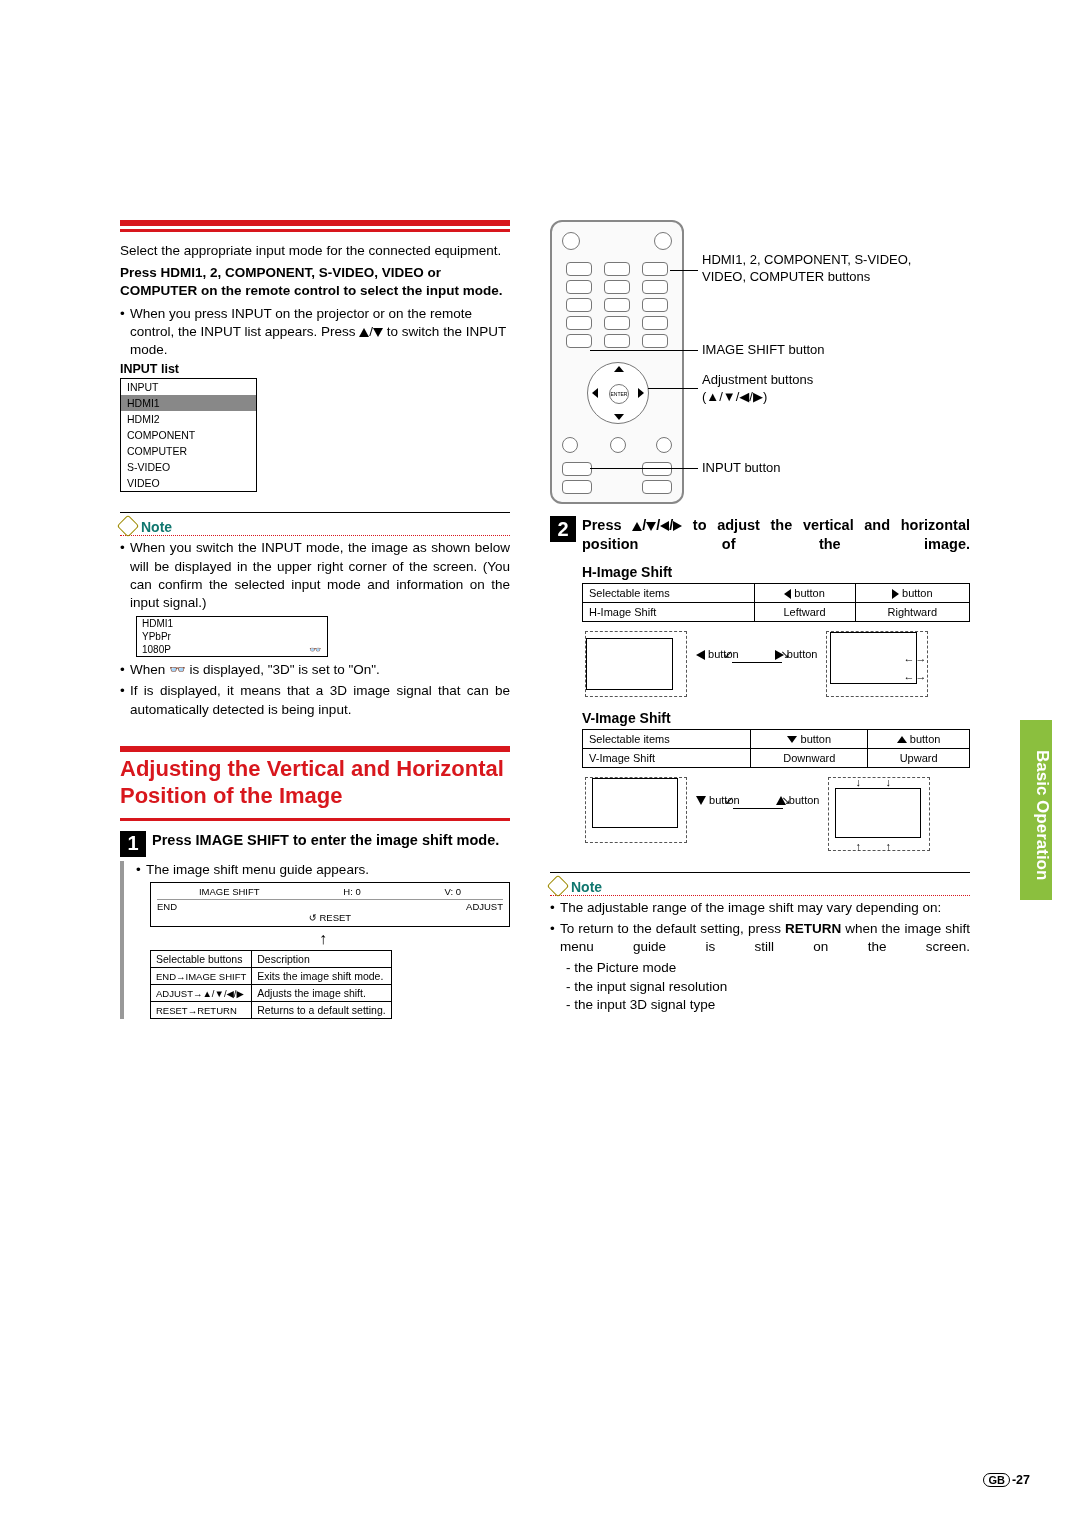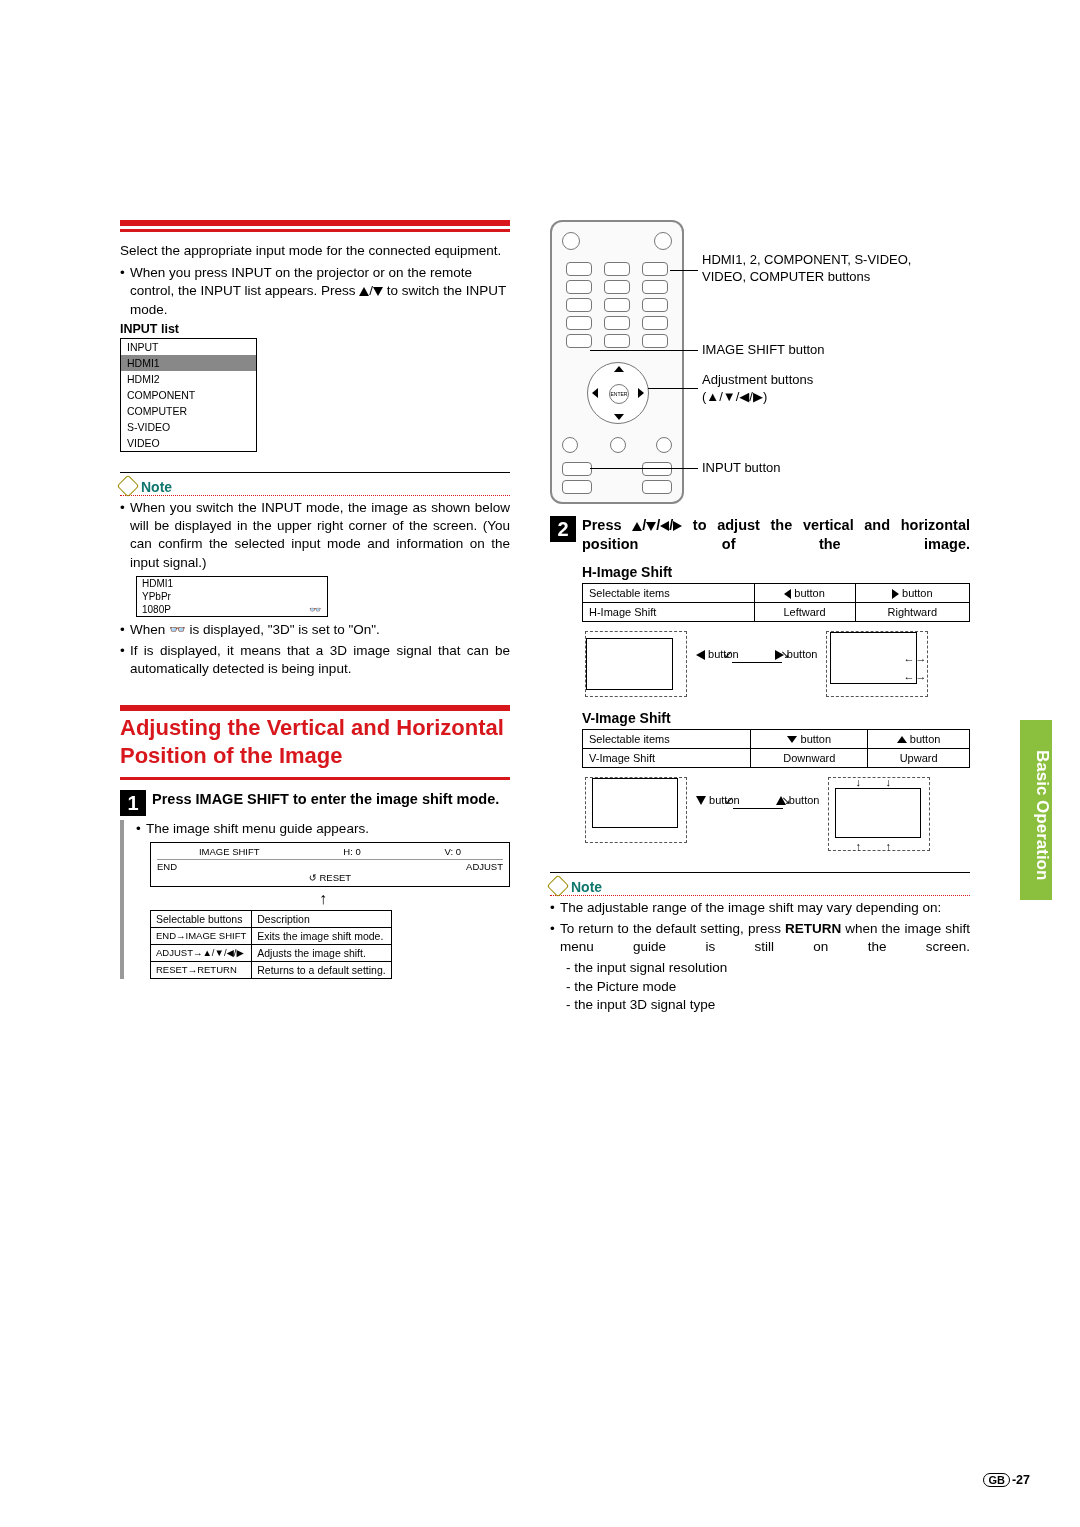--- a/index.html
+++ b/index.html
@@ -53,20 +53,21 @@
 
 <div class="page">
   <div class="side-tab">Basic Operation</div>
 
   <div class="columns">
 
     <div class="col">
       <div class="redbar-top"></div>
       <div class="redbar-bottom"></div>
       <p style="text-align:justify;">Select the appropriate input mode for the connected equipment.</p>
+      <p class="bold">Press HDMI1, 2, COMPONENT, S-VIDEO, VIDEO or COMPUTER on the remote control to select the input mode.</p>
       <div class="bullet">
         <span>When you press INPUT on the projector or on the remote control, the INPUT list appears. Press </span><span class="triangle tri-up"></span>/<span class="triangle tri-down"></span><span> to switch the INPUT mode.</span>
       </div>
       <div class="smallcaps">INPUT list</div>
       <div class="input-list-box">
         <div>INPUT</div>
         <div class="sel">HDMI1</div>
         <div>HDMI2</div>
         <div>COMPONENT</div>
         <div>COMPUTER</div>
@@ -275,22 +276,22 @@
       </div>
 
       <div style="height:18px;"></div>
       <div class="note-header">
         <span class="pencil"></span><span>Note</span>
       </div>
       <div class="bullet">The adjustable range of the image shift may vary depending on:</div>
       <div class="bullet justified">
         <span>To return to the default setting, press </span><b>RETURN</b><span> when the image shift menu guide is still on the screen.</span>
       </div>
+      <div class="indent-dash">- the Picture mode</div>
       <div class="indent-dash">- the input signal resolution</div>
-      <div class="indent-dash">- the Picture mode</div>
       <div class="indent-dash">- the input 3D signal type</div>
     </div>
   </div>
 
   <div class="page-num">
     <span class="oval">GB</span><span>-27</span>
   </div>
 </div>
 
 </body></html>

